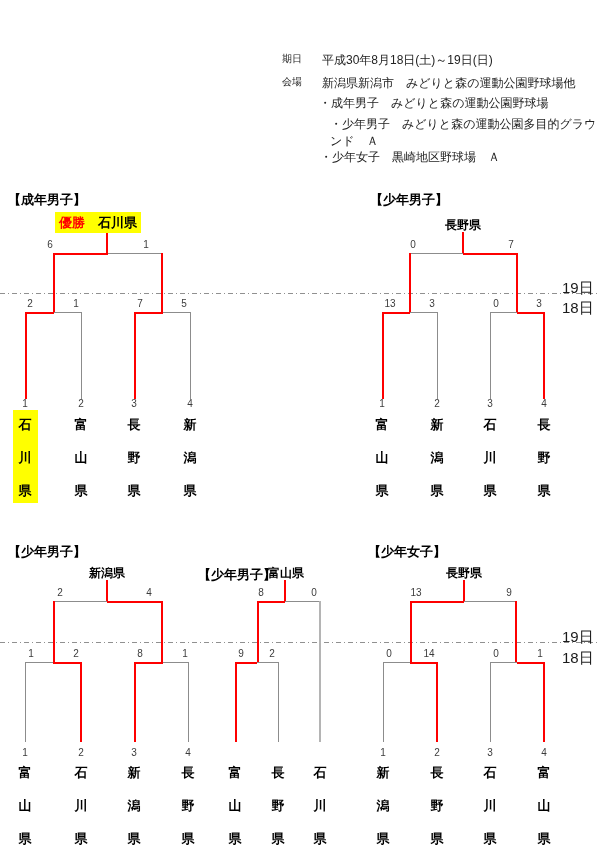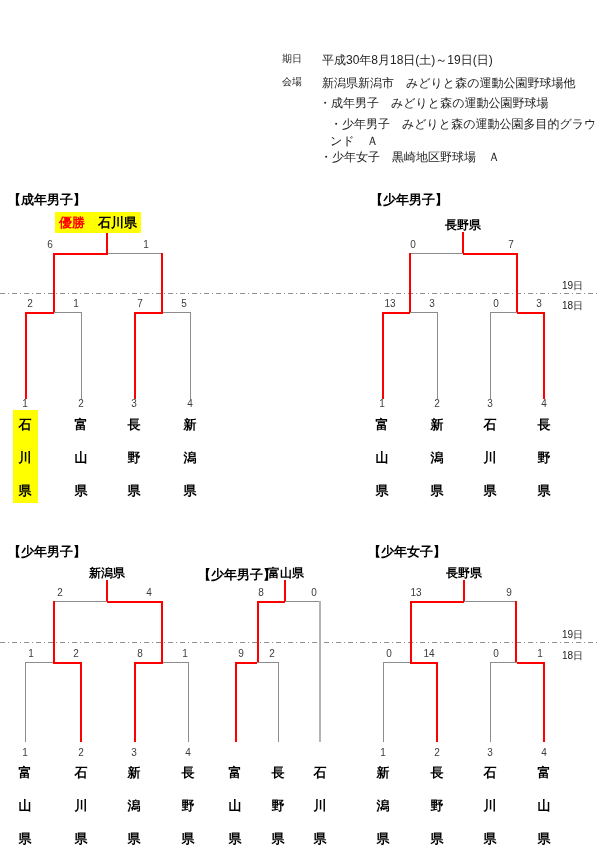--- a/index.html
+++ b/index.html
@@ -18,21 +18,21 @@
              font-size:12px;font-weight:bold;}
   .h{position:absolute;height:2px;}
   .v{position:absolute;width:2px;}
   .red{background:#fe0000;}
   .gry{background:#8c8c8c;}
   .h.gry{height:1px;}
   .v.gry{width:1px;}
   .v.bye{width:2px;background:#b4b4b4;}
   .dashdot{position:absolute;height:1px;
      background-image:repeating-linear-gradient(to right,#909090 0 5px,transparent 5px 8px,#909090 8px 9px,transparent 9px 12px);}
-  .day{position:absolute;left:562px;font-size:10px;color:#1a1a1a;}
+  .day{position:absolute;left:562px;font-size:15px;color:#1a1a1a;}
   .score{position:absolute;width:26px;margin-left:-13px;text-align:center;
          font-size:10px;color:#3c3c3c;}
   .seed{position:absolute;width:20px;margin-left:-10px;text-align:center;
         font-size:10px;color:#3c3c3c;}
   .team{position:absolute;width:20px;margin-left:-10px;text-align:center;
         font-size:13px;font-weight:bold;line-height:33px;}
   .hlstrip{position:absolute;left:13px;top:410px;width:25px;height:93px;background:#ffff00;}
 </style>
 </head>
 <body>

